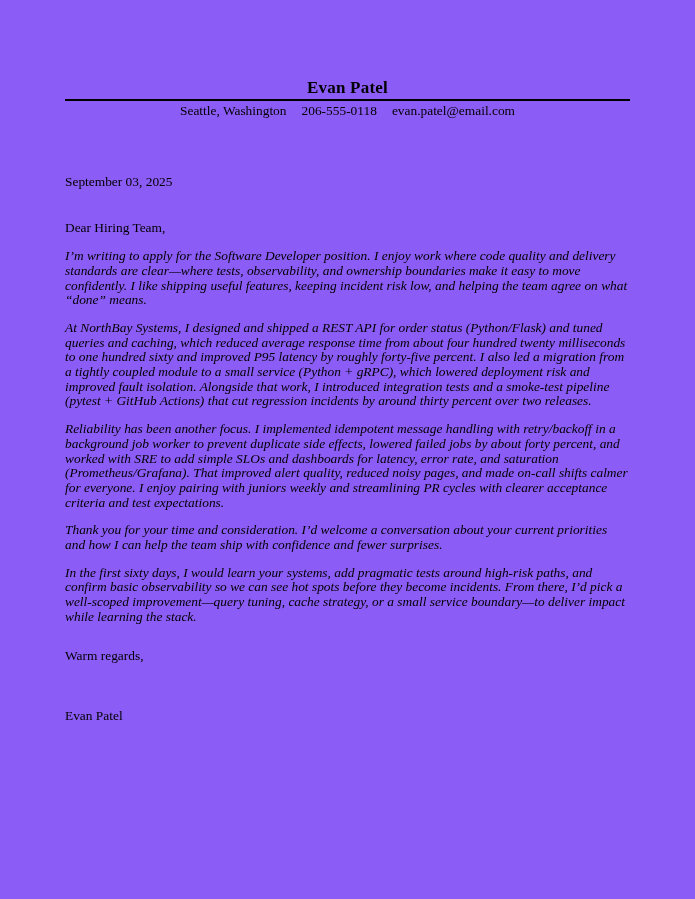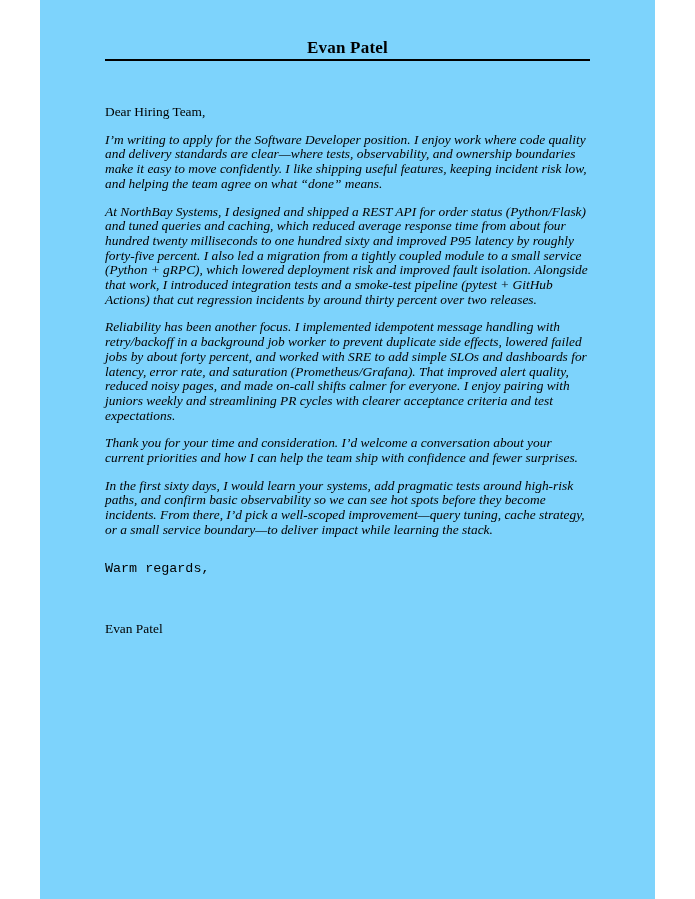--- a/index.html
+++ b/index.html
@@ -2,26 +2,26 @@
 <html><head>
 <meta charset="utf-8">
 <style>
   html, body {
     margin: 0;
     padding: 0;
     background: #ffffff;
   }
   .page {
     position: relative;
-    width: 615px;
+    width: 695px;
     height: 899px;
     margin: 0 auto;
-    background: #7dd3fc;
+    background: #8b5cf6;
     box-sizing: border-box;
-    padding: 38px 65px 0 65px;
+    padding: 78px 65px 0 65px;
     font-family: "Liberation Serif", serif;
     color: #000000;
     overflow: hidden;
   }
   .header-name {
     margin: 0;
     font-size: 17px;
     line-height: 20px;
     font-weight: bold;
     text-align: center;
@@ -39,36 +39,42 @@
     font-size: 13.4px;
     line-height: 14.7px;
     margin-top: 3px;
   }
   p {
     margin: 0;
     font-size: 13.4px;
     line-height: 14.7px;
   }
   .date       { margin-top: 56px; }
-  .salutation { margin-top: 44px; }
+  .salutation { margin-top: 32px; }
   .para       { margin-top: 13px; font-style: italic; }
-  .closing    { margin-top: 24px; font-family: Liberation Mono, monospace; }
+  .closing    { margin-top: 24px; }
   .signature  { margin-top: 46px; }
 </style>
 </head>
 <body>
 
 <div class="page">
 
   <header>
     <h1 class="header-name">Evan Patel</h1>
     <hr class="header-rule">
+    <div class="contact-line">
+      <span>Seattle, Washington</span>
+      <span>206-555-0118</span>
+      <span>evan.patel@email.com</span>
+    </div>
   </header>
 
   <main>
+    <p class="date">September 03, 2025</p>
 
     <p class="salutation">Dear Hiring Team,</p>
 
     <p class="para">I’m writing to apply for the Software Developer position. I enjoy work where code quality and delivery standards are clear—where tests, observability, and ownership boundaries make it easy to move confidently. I like shipping useful features, keeping incident risk low, and helping the team agree on what “done” means.</p>
 
     <p class="para">At NorthBay Systems, I designed and shipped a REST API for order status (Python/Flask) and tuned queries and caching, which reduced average response time from about four hundred twenty milliseconds to one hundred sixty and improved P95 latency by roughly forty-five percent. I also led a migration from a tightly coupled module to a small service (Python + gRPC), which lowered deployment risk and improved fault isolation. Alongside that work, I introduced integration tests and a smoke-test pipeline (pytest + GitHub Actions) that cut regression incidents by around thirty percent over two releases.</p>
 
     <p class="para">Reliability has been another focus. I implemented idempotent message handling with retry/backoff in a background job worker to prevent duplicate side effects, lowered failed jobs by about forty percent, and worked with SRE to add simple SLOs and dashboards for latency, error rate, and saturation (Prometheus/Grafana). That improved alert quality, reduced noisy pages, and made on-call shifts calmer for everyone. I enjoy pairing with juniors weekly and streamlining PR cycles with clearer acceptance criteria and test expectations.</p>
 
     <p class="para">Thank you for your time and consideration. I’d welcome a conversation about your current priorities and how I can help the team ship with confidence and fewer surprises.</p>

